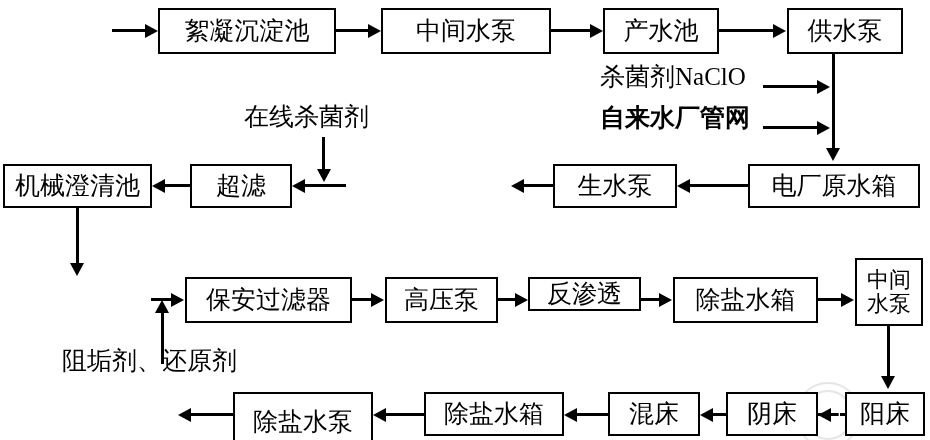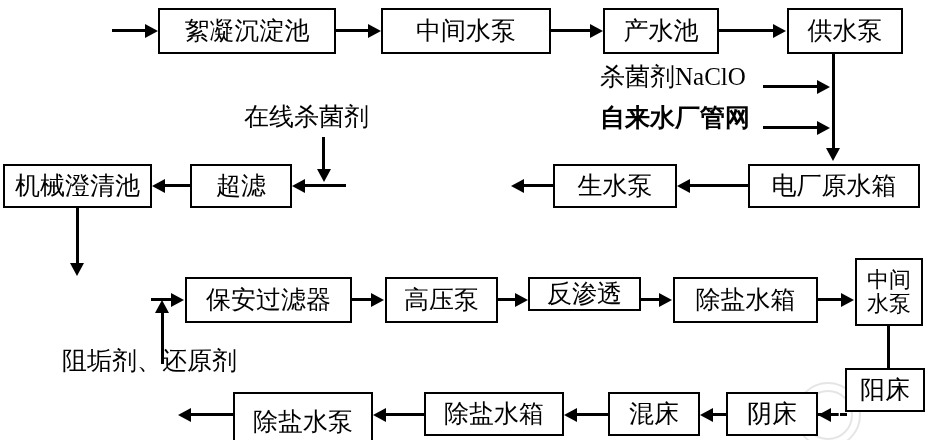--- a/index.html
+++ b/index.html
@@ -206,21 +206,21 @@
 
 
   <div class="node" style="left:233px; top:392px; width:140px; height:60px;">除盐水泵</div>
 
   <div class="node" style="left:608px; top:392px; width:92px; height:44px;">混床</div>
 
   <div class="node" style="left:424px; top:392px; width:140px; height:44px;">除盐水箱</div>
 
   <div class="node" style="left:726px; top:392px; width:92px; height:44px;">阴床</div>
 
-  <div class="node" style="left:845px; top:368px; width:80px; height:44px;">阳床</div>
+  <div class="node" style="left:845px; top:392px; width:80px; height:44px;">阳床</div>
 
   <div class="dashline" style="left:831px; top:413px; width:16px;"></div>
   <div class="dashline" style="left:818px; top:413px; width:28px;"></div>
   <div class="arrow left" style="left:818px; top:408px;"></div>
 
   <div class="hline" style="left:713px; top:413px; width:14px;"></div>
   <div class="arrow left" style="left:700px; top:408px;"></div>
 
   <div class="hline" style="left:577px; top:413px; width:32px;"></div>
   <div class="arrow left" style="left:564px; top:408px;"></div>

